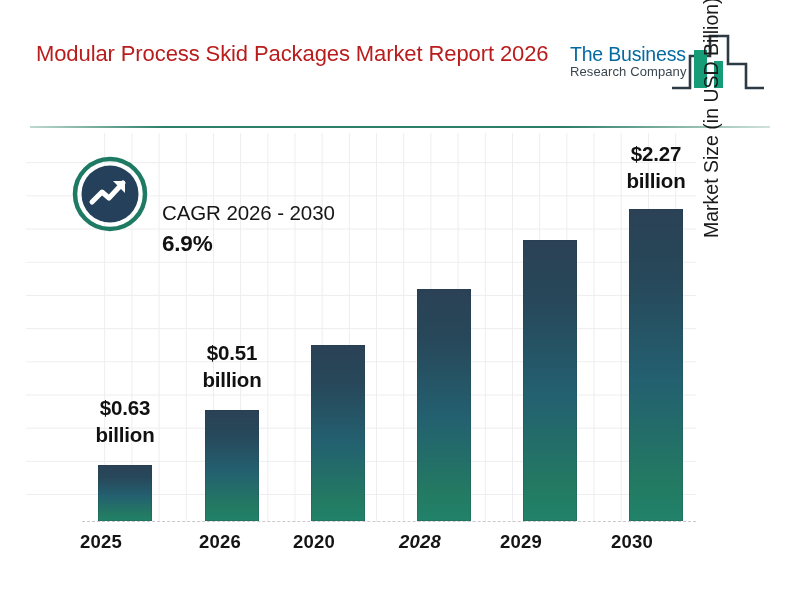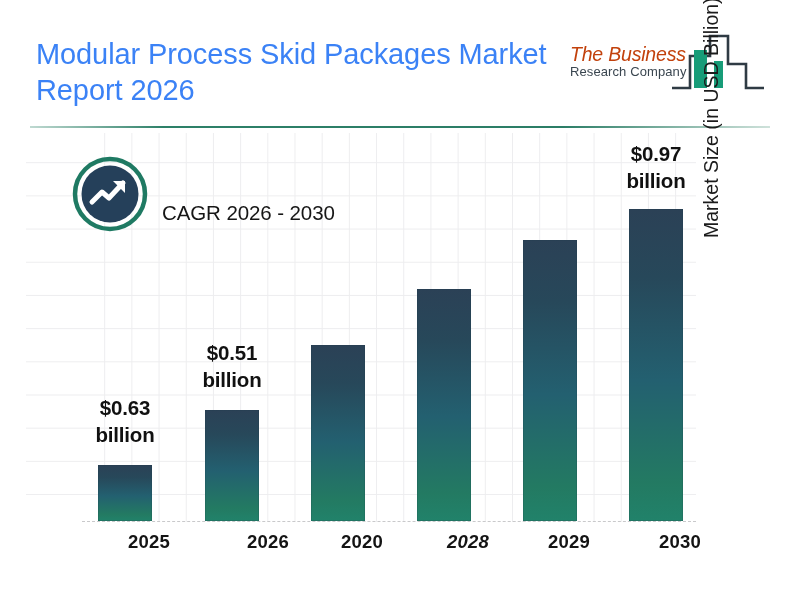--- a/index.html
+++ b/index.html
@@ -26,23 +26,23 @@
     left: 0; top: 0;
     width: 800px;
     height: 127px;
   }
 
   .title {
     position: absolute;
     left: 36px;
     top: 36px;
     width: 520px;
-    font-size: 29px;
+    font-size: 22px;
     line-height: 36px;
-    color: #3b82f6;
+    color: #b91c1c;
     font-weight: 400;
     letter-spacing: -0.1px;
   }
 
   
   .logo {
     position: absolute;
     left: 566px;
     top: 30px;
     width: 200px;
@@ -50,25 +50,24 @@
   }
   .logo-text {
     position: absolute;
     left: 4px;
     top: 14px;
     width: 128px;
     text-align: left;
   }
   .logo-line1 {
     font-size: 19.5px;
-    color: #c2410c;
+    color: #0369a1;
     letter-spacing: -0.2px;
     line-height: 21px;
     white-space: nowrap;
-    font-style: italic;
   }
   .logo-line2 {
     font-size: 13px;
     color: #3a4650;
     letter-spacing: 0.1px;
     line-height: 14px;
     white-space: nowrap;
   }
   .logo-mark {
     position: absolute;
@@ -160,21 +159,21 @@
   .xticks {
     position: absolute;
     left: 82px;
     top: 531px;
     width: 614px;
     height: 28px;
   }
   .xtick {
     position: absolute;
     width: 90px;
-    text-align: right;
+    text-align: left;
     font-size: 18.5px;
     font-weight: bold;
     color: #141414;
     letter-spacing: 0.2px;
   }
 
   
   .ylabel {
     position: absolute;
     left: 696px;
@@ -289,21 +288,21 @@
 
       <div class="bar-label" style="left:-17px;top:261px;">
         <div>$0.63</div>
         <div>billion</div>
       </div>
       <div class="bar-label" style="left:90px;top:206px;">
         <div>$0.51</div>
         <div>billion</div>
       </div>
       <div class="bar-label" style="left:514px;top:7px;">
-        <div>$0.97</div>
+        <div>$2.27</div>
         <div>billion</div>
       </div>
     </div>
   </div>
 
   <div class="xticks">
     <div class="xtick" style="left:-2px;">2025</div>
     <div class="xtick" style="left:117px;">2026</div>
     <div class="xtick" style="left:211px;">2020</div>
     <div class="xtick" style="left:317px;font-style:italic;">2028</div>
@@ -317,16 +316,17 @@
 
   <div class="cagr">
     <svg class="cagr-icon" viewBox="0 0 76 76">
       <circle cx="38" cy="38" r="35" fill="none" stroke="#1f7a63" stroke-width="4.5"></circle>
       <circle cx="38" cy="38" r="28.5" fill="#25405a"></circle>
       <path d="M20 46 L30 36 L37 42 L51 27" fill="none" stroke="#ffffff" stroke-width="5" stroke-linecap="round" stroke-linejoin="round"></path>
       <path d="M41 25 L53 25 L53 37 Z" fill="#ffffff"></path>
     </svg>
     <div class="cagr-text">
       <div class="cagr-period">CAGR 2026 - 2030</div>
+      <div class="cagr-value">6.9%</div>
     </div>
   </div>
 
 </div>
 
 </body></html>

